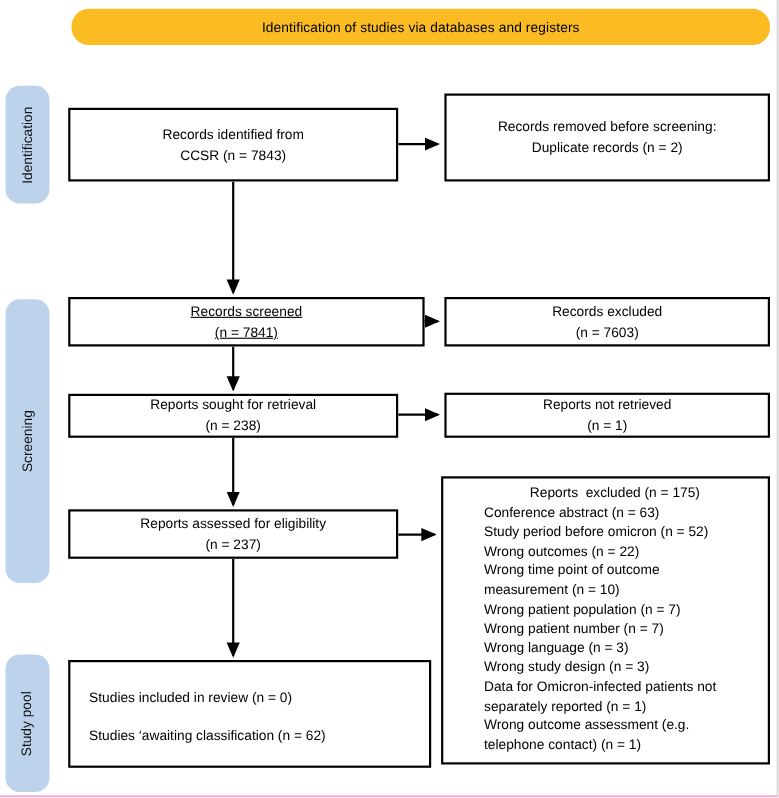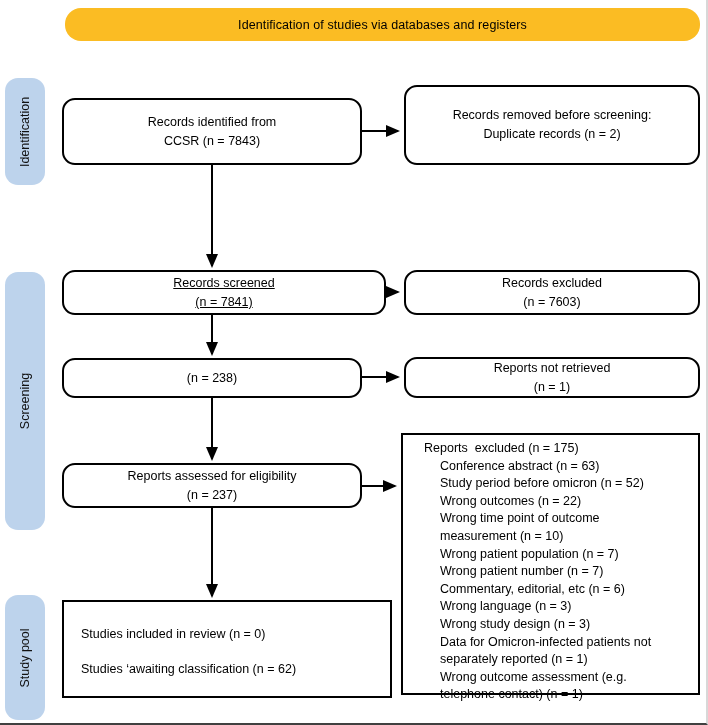--- a/index.html
+++ b/index.html
@@ -6,21 +6,21 @@
   .figure {
     position: relative;
     width: 708px;
     height: 725px;
     background: #ffffff;
     font-family: "Liberation Sans", sans-serif;
     color: #000000;
     overflow: hidden;
     box-sizing: border-box;
     border-right: 2px solid #d8d8d8;
-    border-bottom: 2px solid #404040;
+    border-bottom: 2px solid #f9a8d4;
   }
   .banner {
     position: absolute;
     left: 65px; top: 8px;
     width: 635px; height: 33px;
     background: #fbbc23;
     border-radius: 16px;
     display: flex; align-items: center; justify-content: center;
     font-size: 12.5px;
     letter-spacing: 0.1px;
@@ -47,38 +47,37 @@
     background: #ffffff;
     border: 2px solid #000000;
     box-sizing: border-box;
     font-size: 12.5px;
     line-height: 1.5;
   }
   .fbox.center {
     display: flex; flex-direction: column;
     align-items: center; justify-content: center;
     text-align: center;
-    border-radius: 13px;
   }
   #box-identified    { left: 62px;  top: 98px;  width: 300px; height: 67px; }
   #box-removed       { left: 404px; top: 85px;  width: 296px; height: 80px; }
   #box-screened      { left: 62px;  top: 270px; width: 324px; height: 45px; text-decoration: underline; }
   #box-excluded      { left: 404px; top: 270px; width: 296px; height: 45px; text-align: center; }
   #box-sought        { left: 62px;  top: 358px; width: 300px; height: 40px; }
   #box-notretrieved  { left: 404px; top: 357px; width: 296px; height: 41px; }
   #box-assessed      { left: 62px;  top: 463px; width: 300px; height: 45px; }
   #box-reports-excluded {
     left: 401px; top: 433px; width: 299px; height: 262px;
     padding: 5px 4px 0 0;
   }
   #box-reports-excluded .xline {
     white-space: pre;
     line-height: 17.6px;
   }
-  #box-reports-excluded .ind0 { padding-left: 21px; }
+  #box-reports-excluded .ind0 { padding-left: 21px; text-align: center; }
   #box-reports-excluded .ind1 { padding-left: 37px; }
   #box-studypool {
     left: 62px; top: 600px; width: 330px; height: 98px;
     padding: 24px 8px 0 17px;
   }
   #box-studypool .sline { line-height: 1.4; }
   #box-studypool .sline + .sline { margin-top: 17px; }
 
   .arrows {
     position: absolute; left: 0; top: 0;
@@ -125,20 +124,21 @@
     <div>Records identified from</div>
     <div>CCSR (n = 7843)</div>
   </div>
 
   <div class="fbox center" id="box-screened">
     <div>Records screened</div>
     <div>(n = 7841)</div>
   </div>
 
   <div class="fbox center" id="box-sought">
+    <div>Reports sought for retrieval</div>
     <div>(n = 238)</div>
   </div>
 
   <div class="fbox center" id="box-assessed">
     <div>Reports assessed for eligibility</div>
     <div>(n = 237)</div>
   </div>
 
   <div class="fbox" id="box-studypool">
     <div class="sline">Studies included in review (n = 0)</div>
@@ -162,21 +162,20 @@
 
   <div class="fbox" id="box-reports-excluded">
     <div class="xline ind0">Reports  excluded (n = 175)</div>
     <div class="xline ind1">Conference abstract (n = 63)</div>
     <div class="xline ind1">Study period before omicron (n = 52)</div>
     <div class="xline ind1">Wrong outcomes (n = 22)</div>
     <div class="xline ind1">Wrong time point of outcome</div>
     <div class="xline ind1">measurement (n = 10)</div>
     <div class="xline ind1">Wrong patient population (n = 7)</div>
     <div class="xline ind1">Wrong patient number (n = 7)</div>
-    <div class="xline ind1">Commentary, editorial, etc (n = 6)</div>
     <div class="xline ind1">Wrong language (n = 3)</div>
     <div class="xline ind1">Wrong study design (n = 3)</div>
     <div class="xline ind1">Data for Omicron-infected patients not</div>
     <div class="xline ind1">separately reported (n = 1)</div>
     <div class="xline ind1">Wrong outcome assessment (e.g.</div>
     <div class="xline ind1">telephone contact) (n = 1)</div>
   </div>
 
 </div>
 

